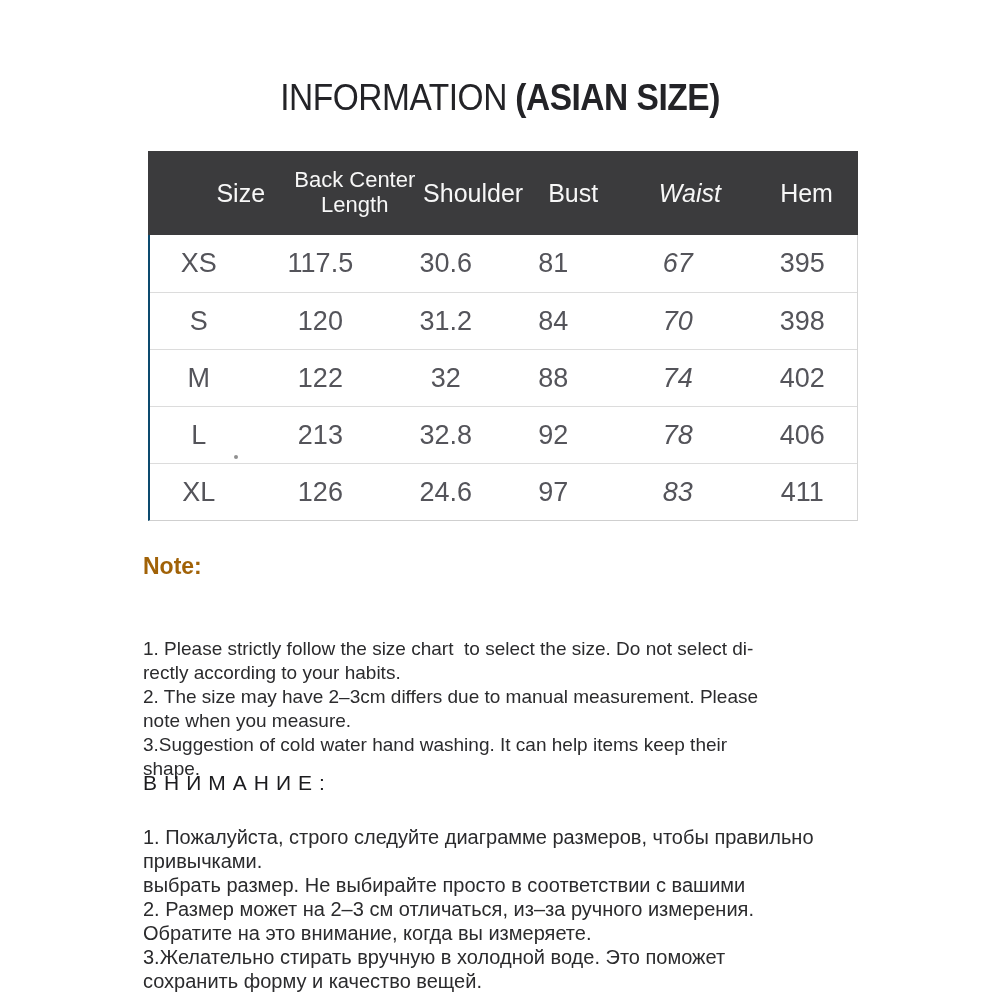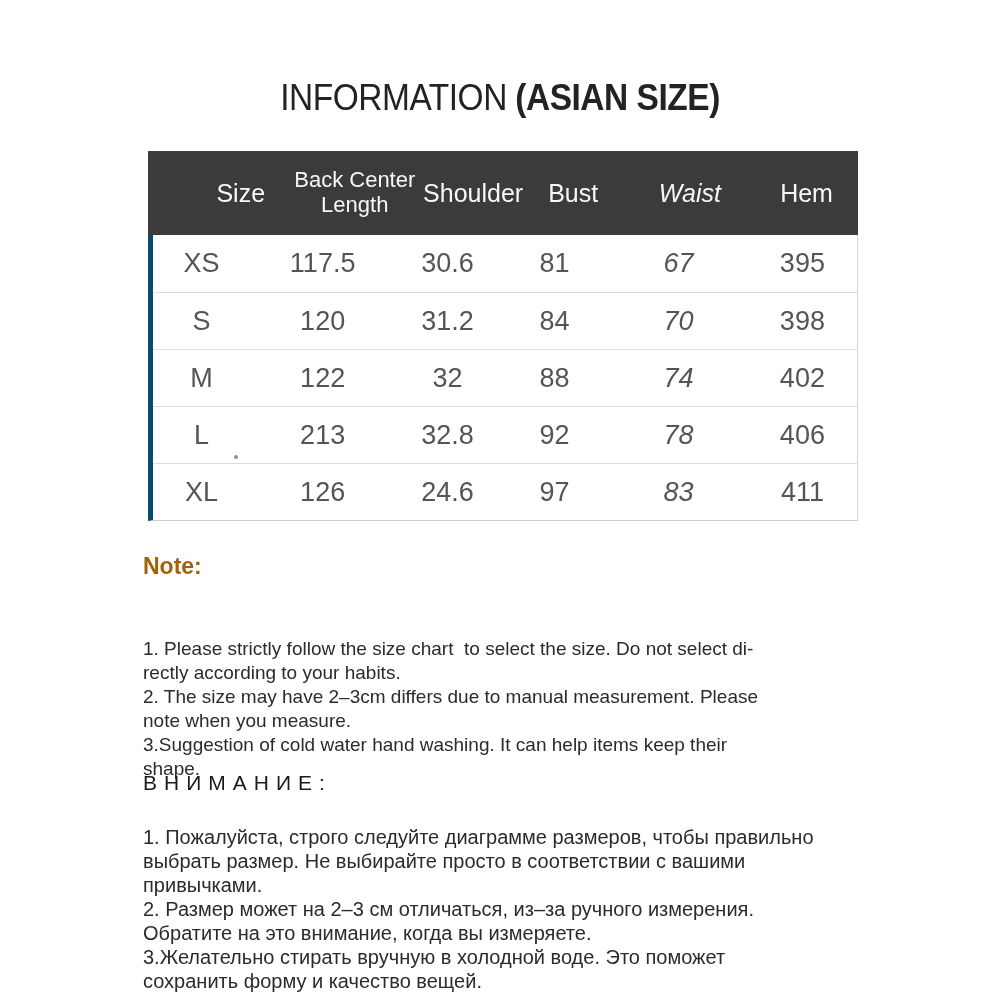--- a/index.html
+++ b/index.html
@@ -41,21 +41,21 @@
   }
   .st-header .cell {
     font-size: 25px;
     font-weight: 500;
     line-height: 1.12;
     text-align: center;
   }
   .st-header .cell.col-bcl { font-size: 22px; }
   .st-body {
     background: #ffffff;
-    border-left: 5px solid #0c4a6e;
+    border-left: 2px solid #0c4a6e;
     border-right: 1px solid #d6d6d6;
     border-bottom: 1px solid #cfcfcf;
   }
   .st-row { display: flex; align-items: center; height: 57px; }
   .st-row + .st-row { border-top: 1px solid #dcdcdc; }
   .st-row .cell {
     font-size: 27px;
     color: #54545a;
     text-align: center;
   }
@@ -189,21 +189,21 @@
     <div class="note-line">2. The size may have 2–3cm differs due to manual measurement. Please</div>
     <div class="note-line">note when you measure.</div>
     <div class="note-line">3.Suggestion of cold water hand washing. It can help items keep their</div>
     <div class="note-line">shape.</div>
   </div>
 
   <div class="note-heading-ru">ВНИМАНИЕ:</div>
 
   <div class="notes-ru">
     <div class="note-line">1. Пожалуйста, строго следуйте диаграмме размеров, чтобы правильно</div>
+    <div class="note-line">привычками.</div>
     <div class="note-line">выбрать размер. Не выбирайте просто в соответствии с вашими</div>
-    <div class="note-line">привычками.</div>
     <div class="note-line">2. Размер может на 2–3 см отличаться, из–за ручного измерения.</div>
     <div class="note-line">Обратите на это внимание, когда вы измеряете.</div>
     <div class="note-line">3.Желательно стирать вручную в холодной воде. Это поможет</div>
     <div class="note-line">сохранить форму и качество вещей.</div>
   </div>
 
 </div>
 
 </body></html>

